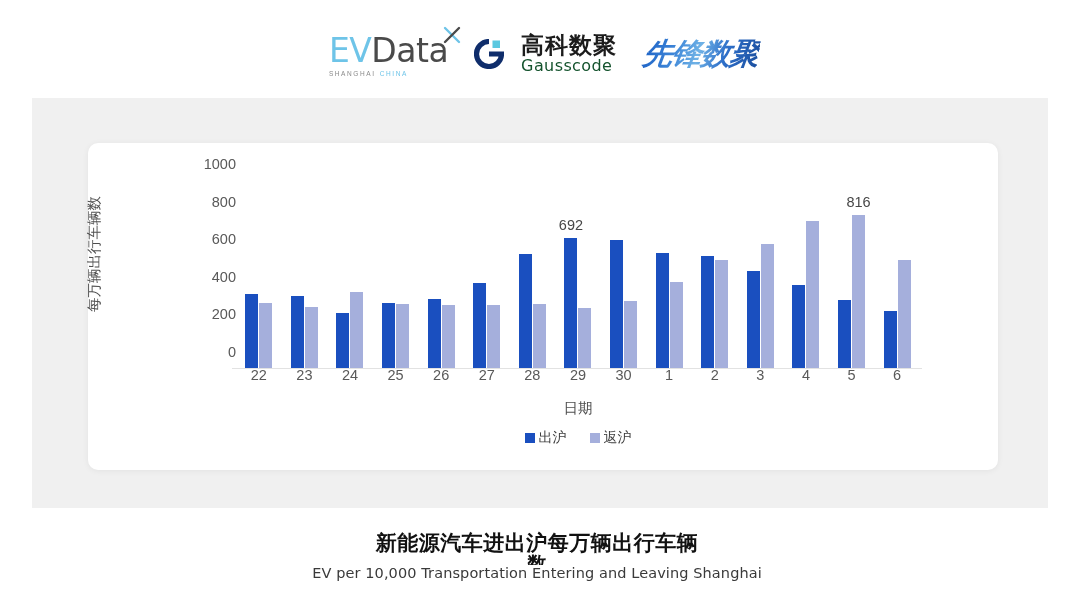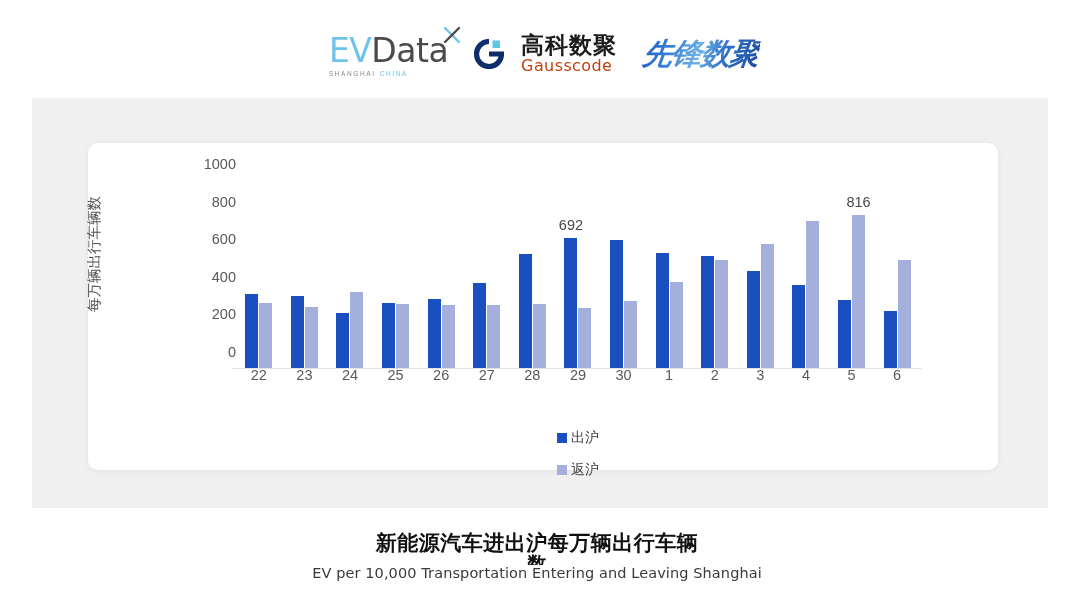--- a/index.html
+++ b/index.html
@@ -87,21 +87,21 @@
   .gauss-text { display: flex; flex-direction: column; line-height: 1; }
   .gauss-cn {
     font-size: 23px;
     font-weight: 700;
     color: #1C1C1C;
     letter-spacing: 1px;
     font-family: "DejaVu Sans", sans-serif;
   }
   .gauss-en {
     font-size: 16px;
-    color: #c2410c;
+    color: #14532d;
     letter-spacing: 0.4px;
     margin-top: 1px;
     font-family: "DejaVu Sans", sans-serif;
   }
 
   
   .logo-xianfeng {
     font-size: 30px;
     font-weight: 700;
     font-style: italic;
@@ -245,22 +245,21 @@
   }
 
   .legend {
     position: absolute;
     left: 148px;
     top: 286px;
     width: 684px;
     display: flex;
     justify-content: center;
     align-items: center;
-    gap: 14px;
-    flex-direction: column;
+    gap: 23px;
   }
   .legend-item {
     display: flex;
     align-items: center;
     gap: 4px;
     font-size: 14px;
     color: #3E3E3E;
     font-family: "DejaVu Sans", sans-serif;
   }
   .legend-swatch { width: 10px; height: 10px; display: inline-block; }
@@ -439,20 +438,21 @@
         <div>29</div>
         <div>30</div>
         <div>1</div>
         <div>2</div>
         <div>3</div>
         <div>4</div>
         <div>5</div>
         <div>6</div>
       </div>
 
+    <div class="x-axis-title">日期</div>
 
     <div class="legend" id="legend">
         <div class="legend-item">
           <span class="legend-swatch s1" style="background: rgb(26, 79, 191);"></span>
           <span>出沪</span>
         </div>
         <div class="legend-item">
           <span class="legend-swatch s2" style="background: rgb(165, 175, 220);"></span>
           <span>返沪</span>
         </div>

